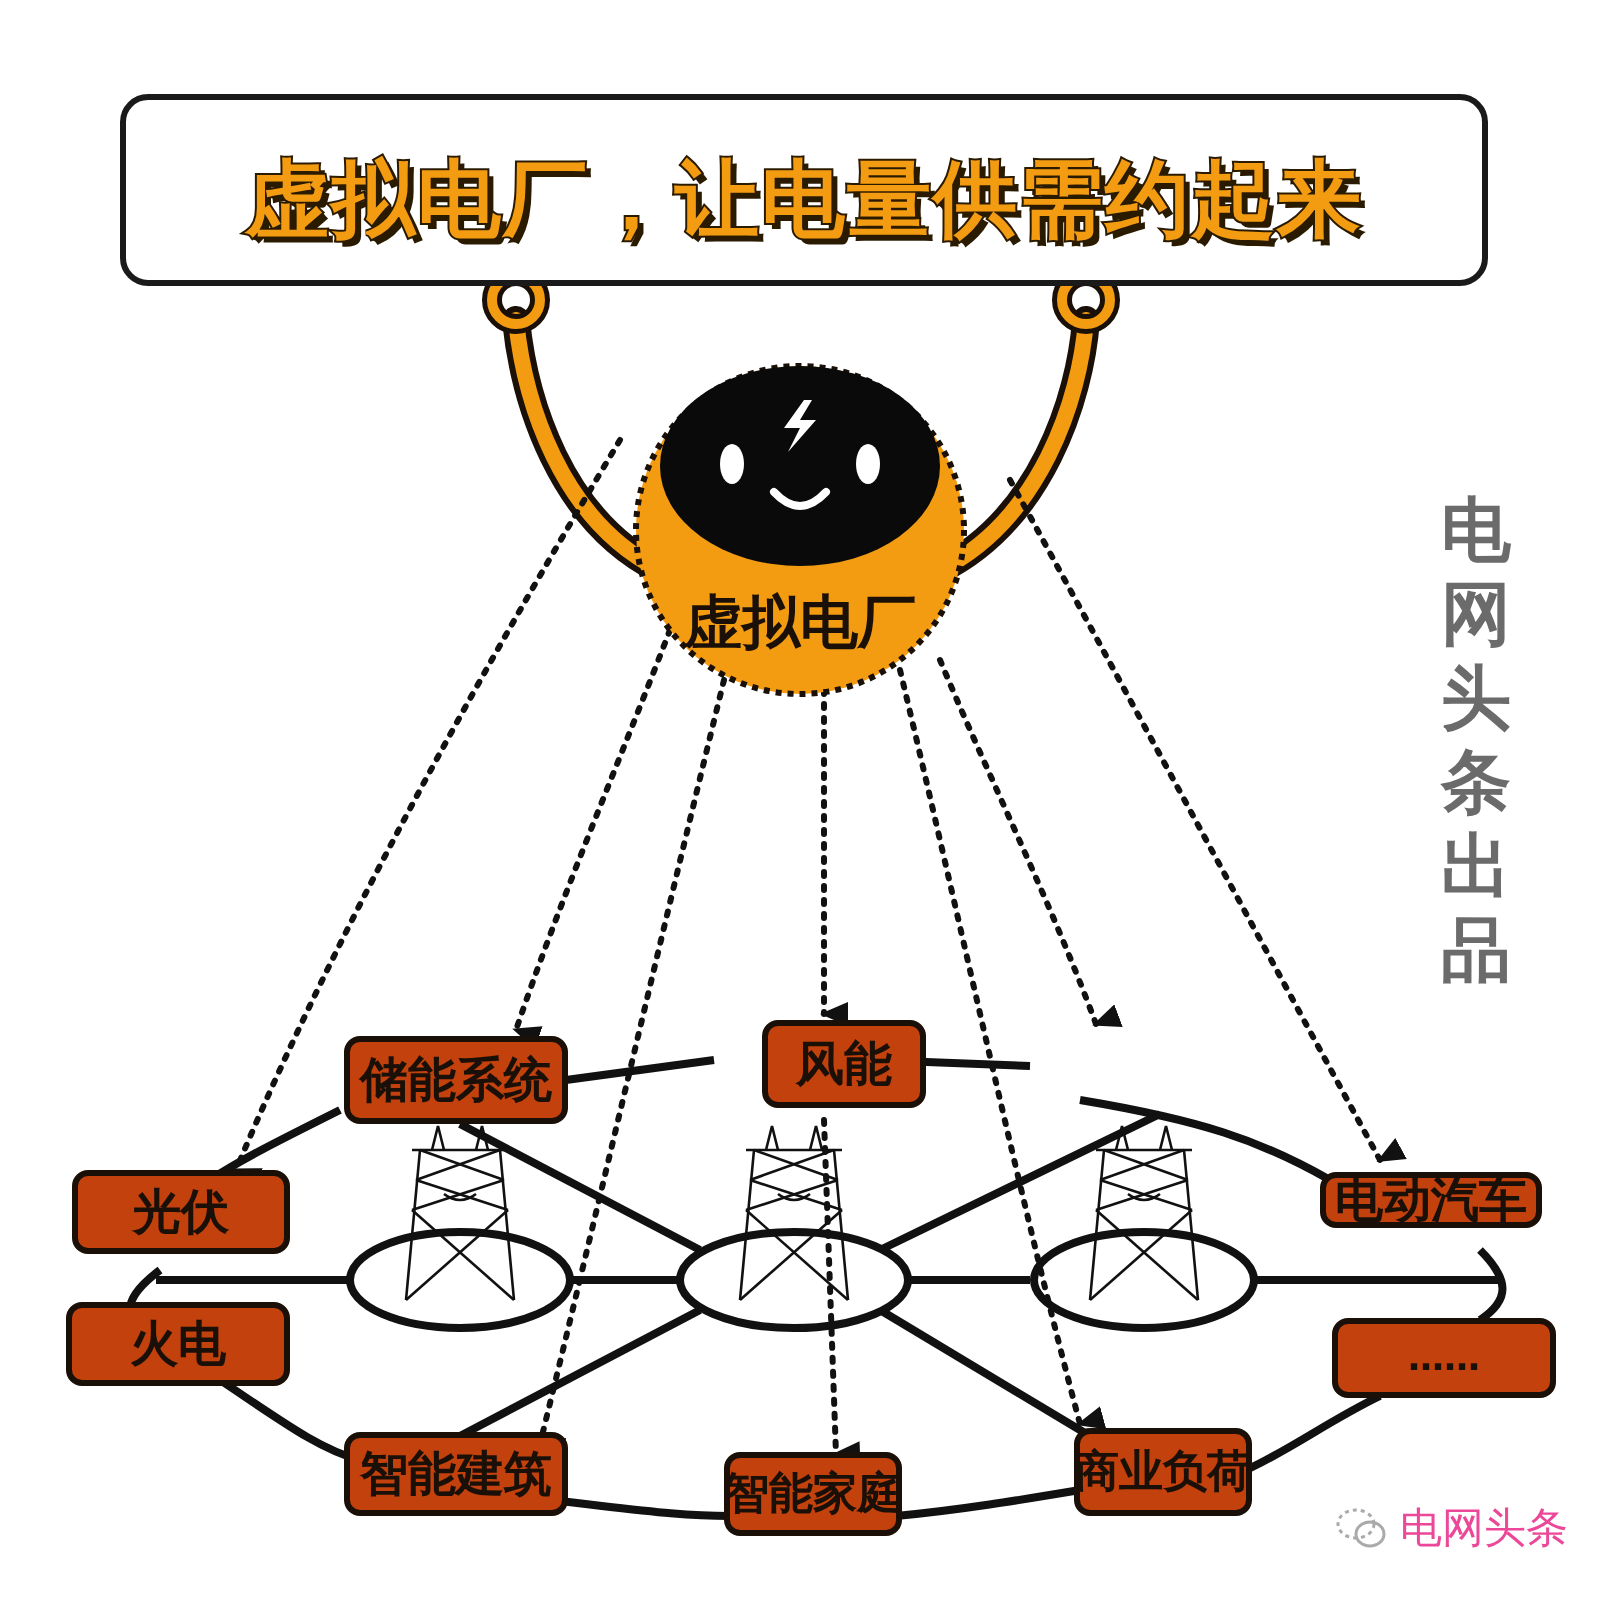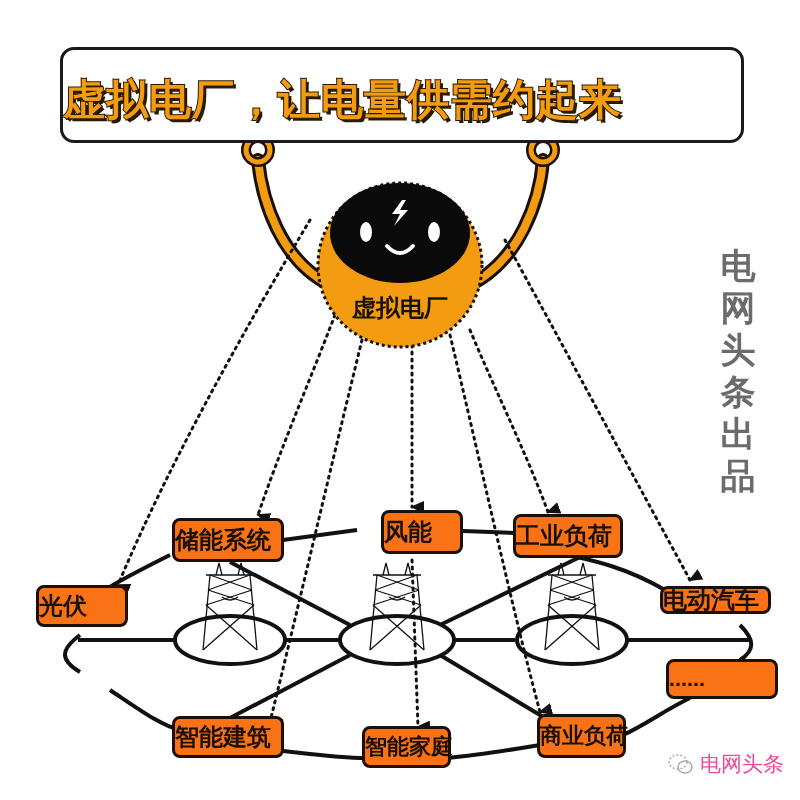--- a/index.html
+++ b/index.html
@@ -1,29 +1,29 @@
 <!DOCTYPE html>
 <html><head>
 <meta charset="utf-8">
 <style>
   html, body { margin:0; padding:0; background:#ffffff; }
   body { width:800px; height:800px; position:relative; overflow:hidden;
          font-family:"DejaVu Sans", sans-serif; }
   #stage { position:absolute; left:0; top:0; width:800px; height:800px; }
   .title-box { position:absolute; left:60px; top:47px; width:684px; height:96px;
     border:3px solid #1a1a1a; border-radius:14px; background:#fff; box-sizing:border-box; }
-  .title-text { position:absolute; left:0; right:0; top:22px; text-align:left;
+  .title-text { position:absolute; left:0; right:0; top:22px; text-align:center;
     font-size:42px; font-weight:bold; color:#f39c12; letter-spacing:1px;
     -webkit-text-stroke:2px #2a1a00; paint-order:stroke fill;
     text-shadow:3px 3px 0 #2a1a00; font-family:"DejaVu Sans", sans-serif; }
-  .node { position:absolute; background:#f97316; border:3px solid #1a1008;
+  .node { position:absolute; background:#c2410c; border:3px solid #1a1008;
     border-radius:8px; box-sizing:border-box; display:flex; align-items:center;
-    font-weight:bold; color:#1a1008; font-size:24px; white-space:nowrap; }
+    justify-content:center; font-weight:bold; color:#1a1008; font-size:24px; white-space:nowrap; }
   .hub-label { position:absolute; left:330px; top:292px; width:140px; text-align:center;
-    font-size:24px; font-weight:bold; color:#1a1008; }
+    font-size:29px; font-weight:bold; color:#1a1008; }
   .side-credit { position:absolute; left:718px; top:245px; width:40px;
     font-size:35px; font-weight:bold; color:#6b6b6b; line-height:42px; text-align:center; }
   .watermark { position:absolute; left:668px; top:750px; display:flex; align-items:center; gap:6px; }
   .watermark-text { font-size:21px; color:#ec4899; }
 </style>
 </head>
 <body>
 
 <div id="stage">
   <svg width="800" height="800" style="position:absolute;left:0;top:0">
@@ -142,25 +142,25 @@
   </div>
 
   <div class="hub-label">虚拟电厂</div>
 
   <div class="node" style="left:172px;top:518px;width:112px;height:44px;">
       <span>储能系统</span>
     </div>
   <div class="node" style="left:357px;top:510px;width:82px;height:44px;margin-left:24px;">
       <span>风能</span>
     </div>
-  <div class="node" style="left:513px;top:514px;width:110px;height:44px;">
-      <span>工业负荷</span>
+  <div class="node" style="left:36px;top:585px;width:109px;height:42px;font-family:Liberation Serif, serif;">
+      <span>光伏</span>
     </div>
-  <div class="node" style="left:36px;top:585px;width:92px;height:42px;font-family:Liberation Serif, serif;">
-      <span>光伏</span>
+  <div class="node" style="left:33px;top:651px;width:112px;height:42px;">
+      <span>火电</span>
     </div>
   <div class="node" style="left:660px;top:586px;width:111px;height:28px;">
       <span>电动汽车</span>
     </div>
   <div class="node" style="left:666px;top:659px;width:112px;height:40px;font-size:18px;">
       <span>……</span>
     </div>
   <div class="node" style="left:172px;top:716px;width:112px;height:42px;">
       <span>智能建筑</span>
     </div>

